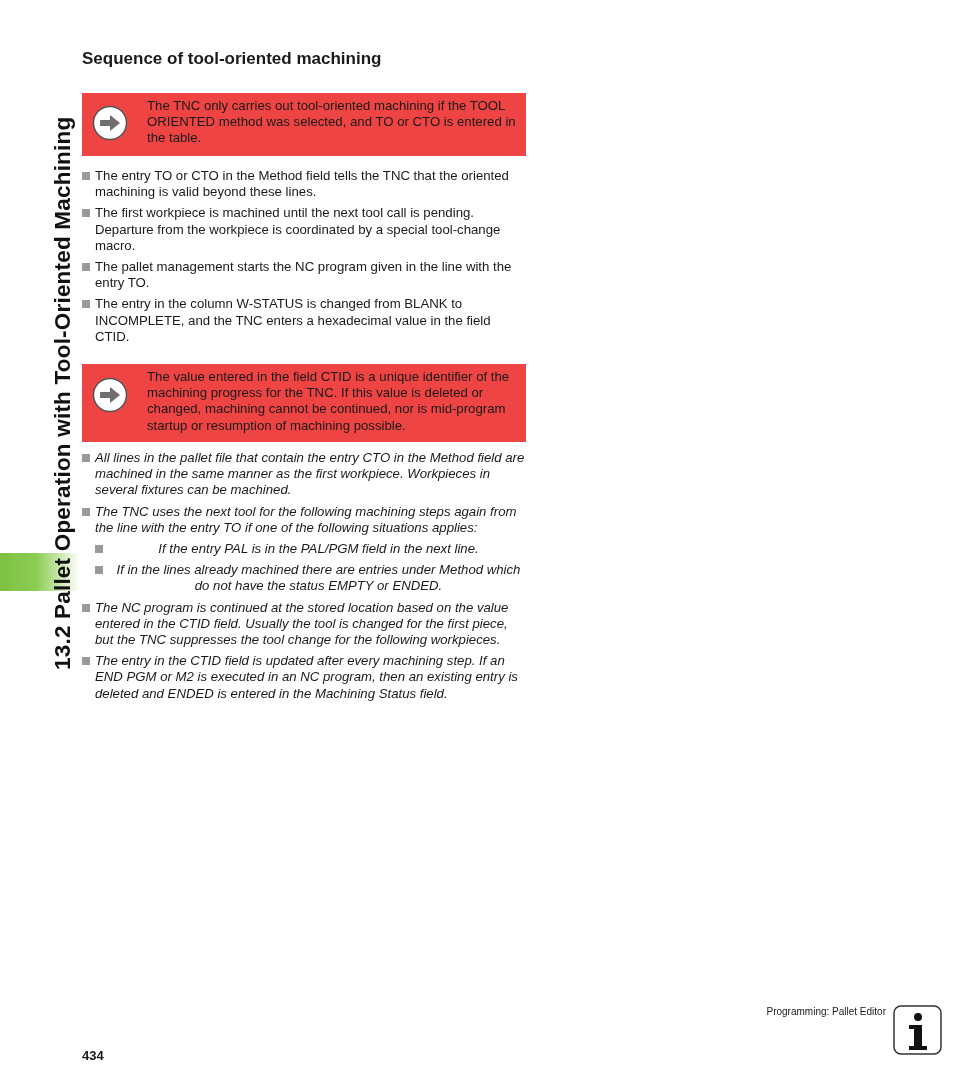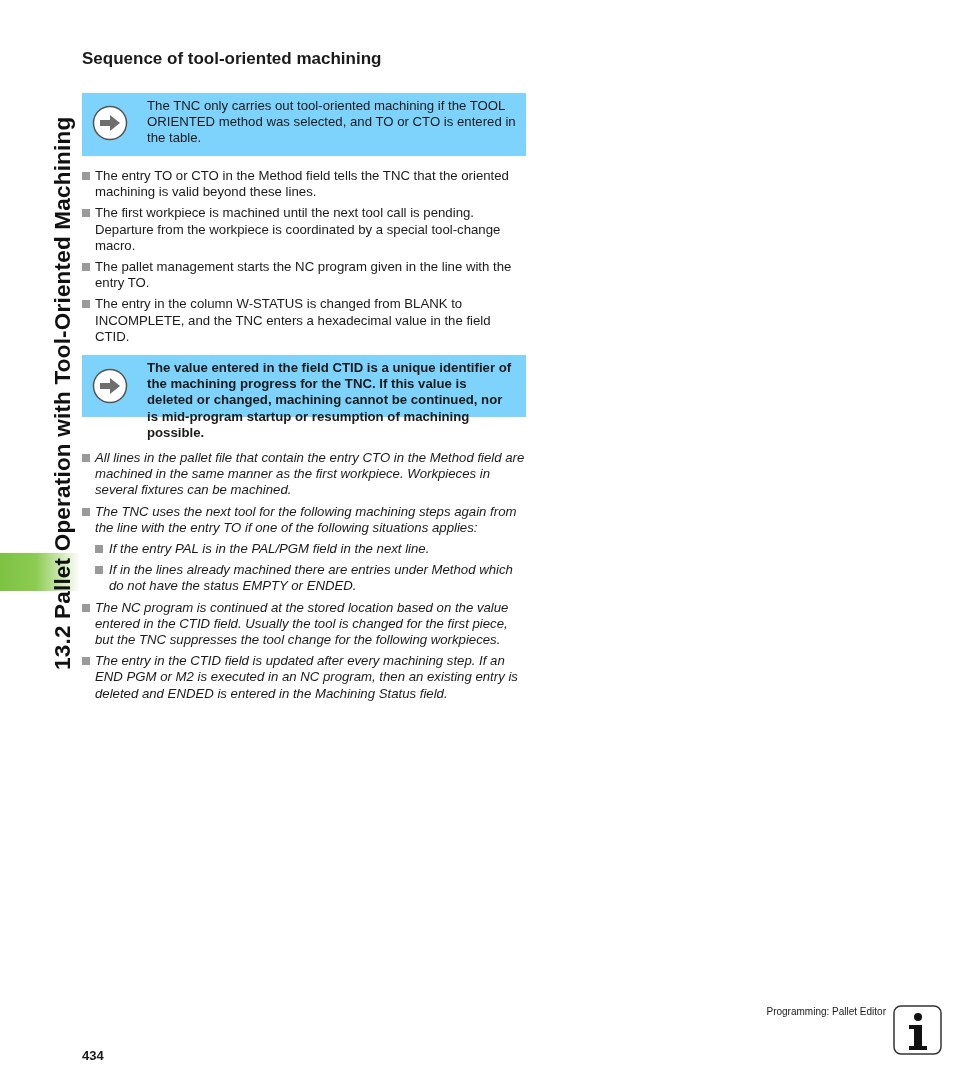--- a/index.html
+++ b/index.html
@@ -4,27 +4,27 @@
 <style>
   html, body { margin: 0; padding: 0; background: #ffffff; }
   body { width: 954px; height: 1091px; position: relative; overflow: hidden;
          font-family: "Liberation Sans", sans-serif; color: #1a1a1a; }
   .side-title { position: absolute; left: 50px; top: 670px; transform-origin: 0 0;
                 transform: rotate(-90deg); white-space: nowrap; font-weight: bold;
                 font-size: 22.5px; letter-spacing: 0.2px; color: #111; z-index: 2; }
   .side-bar { position: absolute; left: 0; top: 553px; width: 80px; height: 38px;
               background: linear-gradient(to right, #7dc243 0%, #8ccc52 45%, #ffffff 100%); z-index: 1; }
   .heading { position: absolute; left: 82px; top: 49px; font-size: 17px; font-weight: bold; margin: 0; }
-  .note { position: absolute; left: 82px; width: 444px; background: #7dd3fc; box-sizing: border-box;
+  .note { position: absolute; left: 82px; width: 444px; background: #ef4444; box-sizing: border-box;
           padding: 5px 10px 6px 65px; font-size: 13.2px; line-height: 16.2px; }
   .note .arrow { position: absolute; left: 10px; width: 36px; height: 36px; }
   .list { position: absolute; left: 82px; width: 446px; margin: 0; padding: 0; list-style: none; }
   .list li { position: relative; padding-left: 13px; font-size: 13.2px; line-height: 16.2px; margin-bottom: 5px; }
   .bullet { position: absolute; left: 0; top: 4px; width: 8px; height: 8px; background: #9a9a9a; display: block; }
-  .sublist { list-style: none; margin: 5px 0 0 0; padding: 0; }
+  .sublist { list-style: none; margin: 5px 0 0 0; padding: 0; text-align: center; }
   .sublist li { padding-left: 14px; }
   .page-num { position: absolute; left: 82px; top: 1048px; font-size: 13px; font-weight: bold; }
   .footer-title { position: absolute; right: 68px; top: 1006px; font-size: 10px; }
   .info-icon { position: absolute; left: 893px; top: 1005px; width: 49px; height: 50px; }
 </style>
 </head>
 <body>
 
 <div class="side-bar"></div>
 <div class="side-title">13.2 Pallet Operation with Tool-Oriented Machining</div>
@@ -39,21 +39,21 @@
   <div>The TNC only carries out tool-oriented machining if the TOOL ORIENTED method was selected, and TO or CTO is entered in the table.</div>
 </div>
 
 <ul class="list" style="top:168px;">
   <li><span class="bullet"></span><span>The entry TO or CTO in the Method field tells the TNC that the oriented machining is valid beyond these lines.</span></li>
   <li><span class="bullet"></span><span>The first workpiece is machined until the next tool call is pending. Departure from the workpiece is coordinated by a special tool-change macro.</span></li>
   <li><span class="bullet"></span><span>The pallet management starts the NC program given in the line with the entry TO.</span></li>
   <li><span class="bullet"></span><span>The entry in the column W-STATUS is changed from BLANK to INCOMPLETE, and the TNC enters a hexadecimal value in the field CTID.</span></li>
 </ul>
 
-<div class="note" style="top:355px; height:62px;font-weight:bold;">
+<div class="note" style="top:364px; height:78px;">
   <svg class="arrow" style="top:13px;" viewBox="0 0 36 36">
     <circle cx="18" cy="18" r="16.5" fill="#ffffff" stroke="#555" stroke-width="1.5"></circle>
     <path d="M8 15 H18 V10 L28 18 L18 26 V21 H8 Z" fill="#6e6e6e"></path>
   </svg>
   <div>The value entered in the field CTID is a unique identifier of the machining progress for the TNC. If this value is deleted or changed, machining cannot be continued, nor is mid-program startup or resumption of machining possible.</div>
 </div>
 
 <ul class="list" style="top:450px;font-style:italic;">
   <li><span class="bullet"></span><span>All lines in the pallet file that contain the entry CTO in the Method field are machined in the same manner as the first workpiece. Workpieces in several fixtures can be machined.</span></li>
   <li><span class="bullet"></span><span>The TNC uses the next tool for the following machining steps again from the line with the entry TO if one of the following situations applies:</span>

